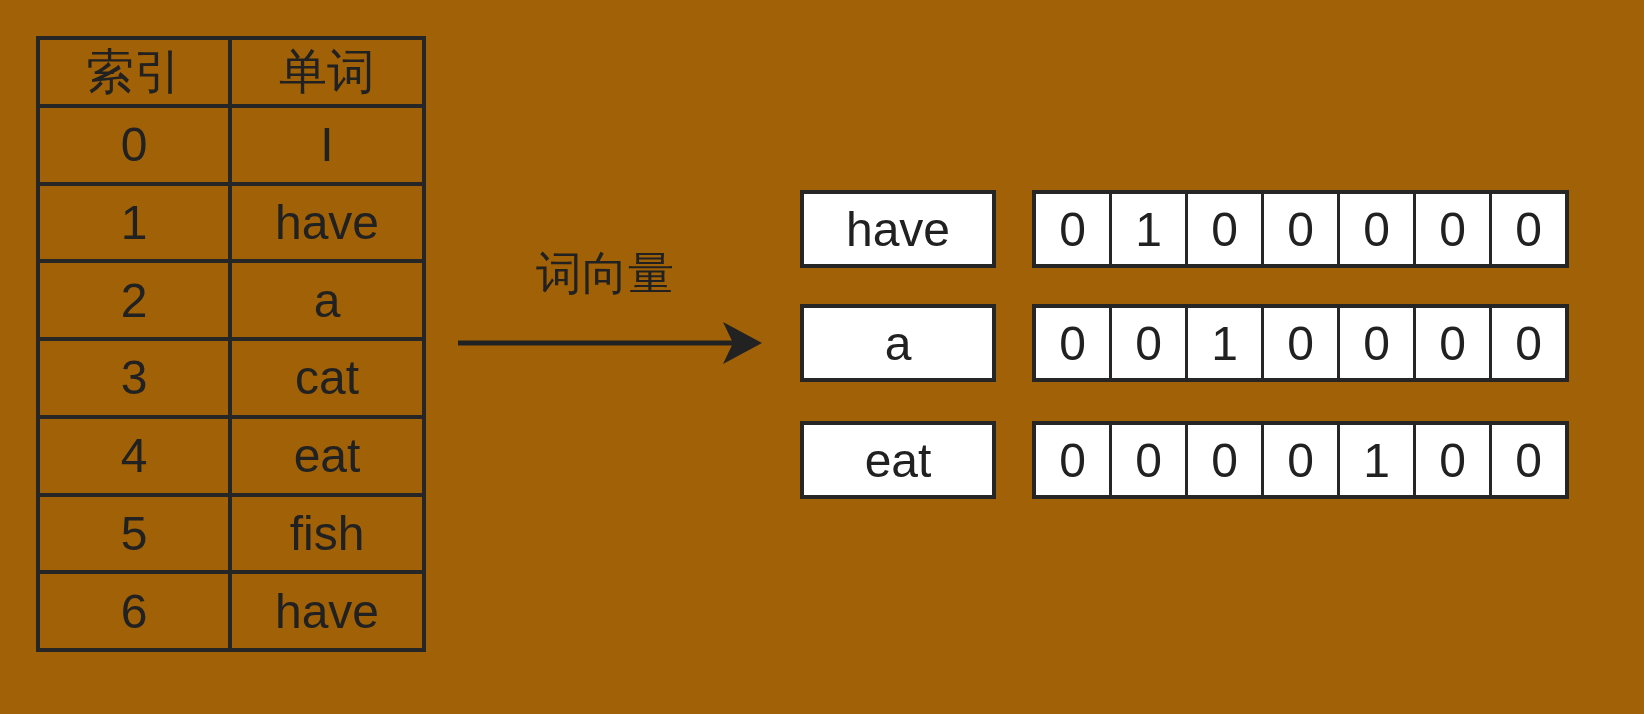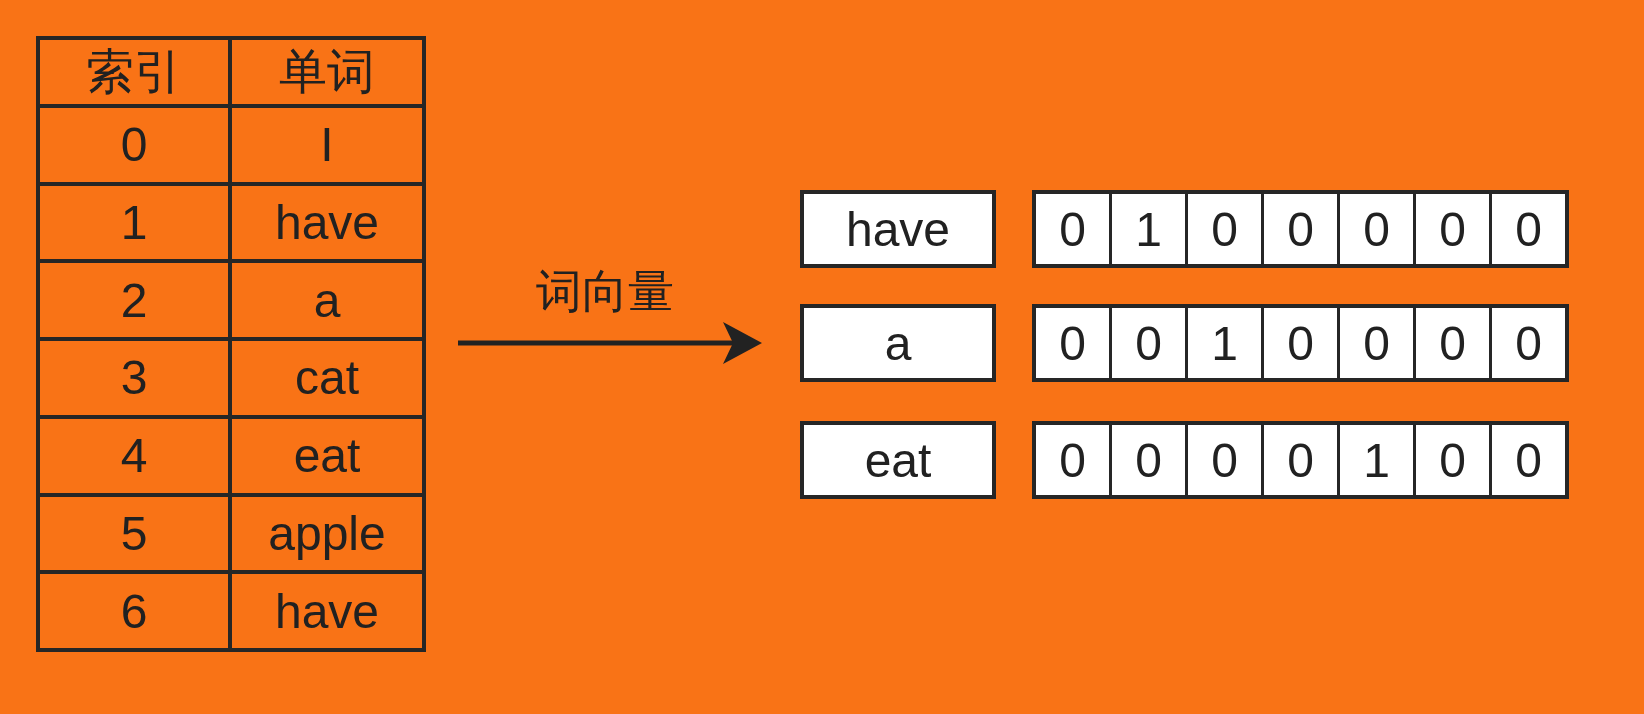--- a/index.html
+++ b/index.html
@@ -1,20 +1,20 @@
 <!DOCTYPE html>
 <html><head>
 <meta charset="utf-8">
 <style>
   html, body { margin: 0; padding: 0; background: #ffffff; }
   .canvas {
     position: relative;
     width: 1644px;
     height: 714px;
-    background: #f97316;
+    background: #a16207;
     font-family: "Liberation Sans", sans-serif;
     color: #212121;
     overflow: hidden;
   }
 
   
   table.vocab {
     position: absolute;
     left: 36px;
     top: 36px;
@@ -32,21 +32,21 @@
     font-weight: normal;
     color: #212121;
   }
   table.vocab col.c1 { width: 192px; }
   table.vocab col.c2 { width: 194px; }
 
   
   .arrow-label {
     position: absolute;
     left: 455px;
-    top: 266px;
+    top: 248px;
     width: 300px;
     text-align: center;
     font-size: 46px;
     line-height: 1.1;
     color: #212121;
     white-space: nowrap;
   }
   svg.arrow {
     position: absolute;
     left: 455px;
@@ -134,21 +134,21 @@
         <tr>
           <td>3</td>
           <td>cat</td>
         </tr>
         <tr>
           <td>4</td>
           <td>eat</td>
         </tr>
         <tr>
           <td>5</td>
-          <td>apple</td>
+          <td>fish</td>
         </tr>
         <tr>
           <td>6</td>
           <td>have</td>
         </tr>
       </tbody>
   </table>
 
   <div class="arrow-label">词向量</div>
 

